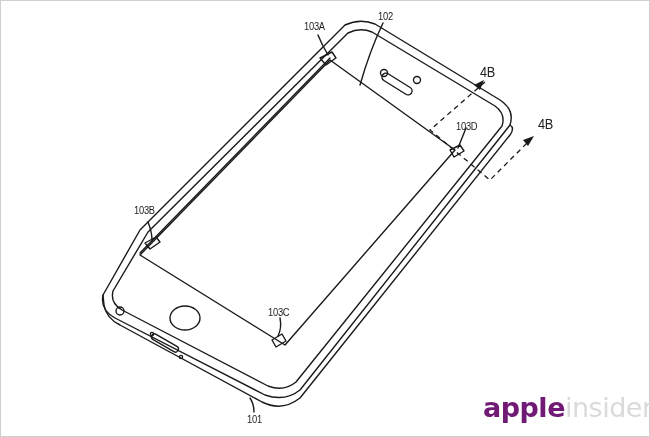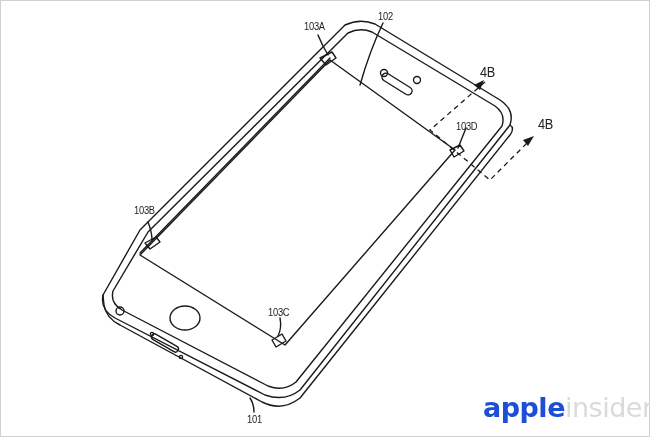--- a/index.html
+++ b/index.html
@@ -2,21 +2,21 @@
 <html><head>
 <meta charset="utf-8">
 <style>
   html, body { margin:0; padding:0; background:#ffffff; }
   body { width:650px; height:437px; position:relative; overflow:hidden; font-family:"Liberation Sans", sans-serif; }
   .frame { position:absolute; left:0; top:0; width:648px; height:435px; border:1px solid #cfcfcf; }
   svg.drawing { position:absolute; left:0; top:0; width:650px; height:437px; }
   .label { position:absolute; font-family:"Liberation Sans", sans-serif; font-size:11px; color:#222; letter-spacing:-0.3px; transform:scaleX(0.85); transform-origin:left top; }
   .label-big { font-size:15px; }
   .watermark { position:absolute; left:483px; top:392px; font-family:"DejaVu Sans", sans-serif; font-size:27px; color:#d4d4d4; letter-spacing:-0.5px; }
-  .watermark b { font-weight:bold; color:#1d4ed8; }
+  .watermark b { font-weight:bold; color:#701a75; }
   .watermark span.light { font-weight:normal; color:#dadada; }
 </style>
 </head>
 <body>
 
 <div class="frame"></div>
 
 <svg class="drawing" viewBox="0 0 650 437" xmlns="http://www.w3.org/2000/svg">
   <g fill="none" stroke="#1a1a1a" stroke-width="1.4" stroke-linejoin="round" stroke-linecap="round">
 

